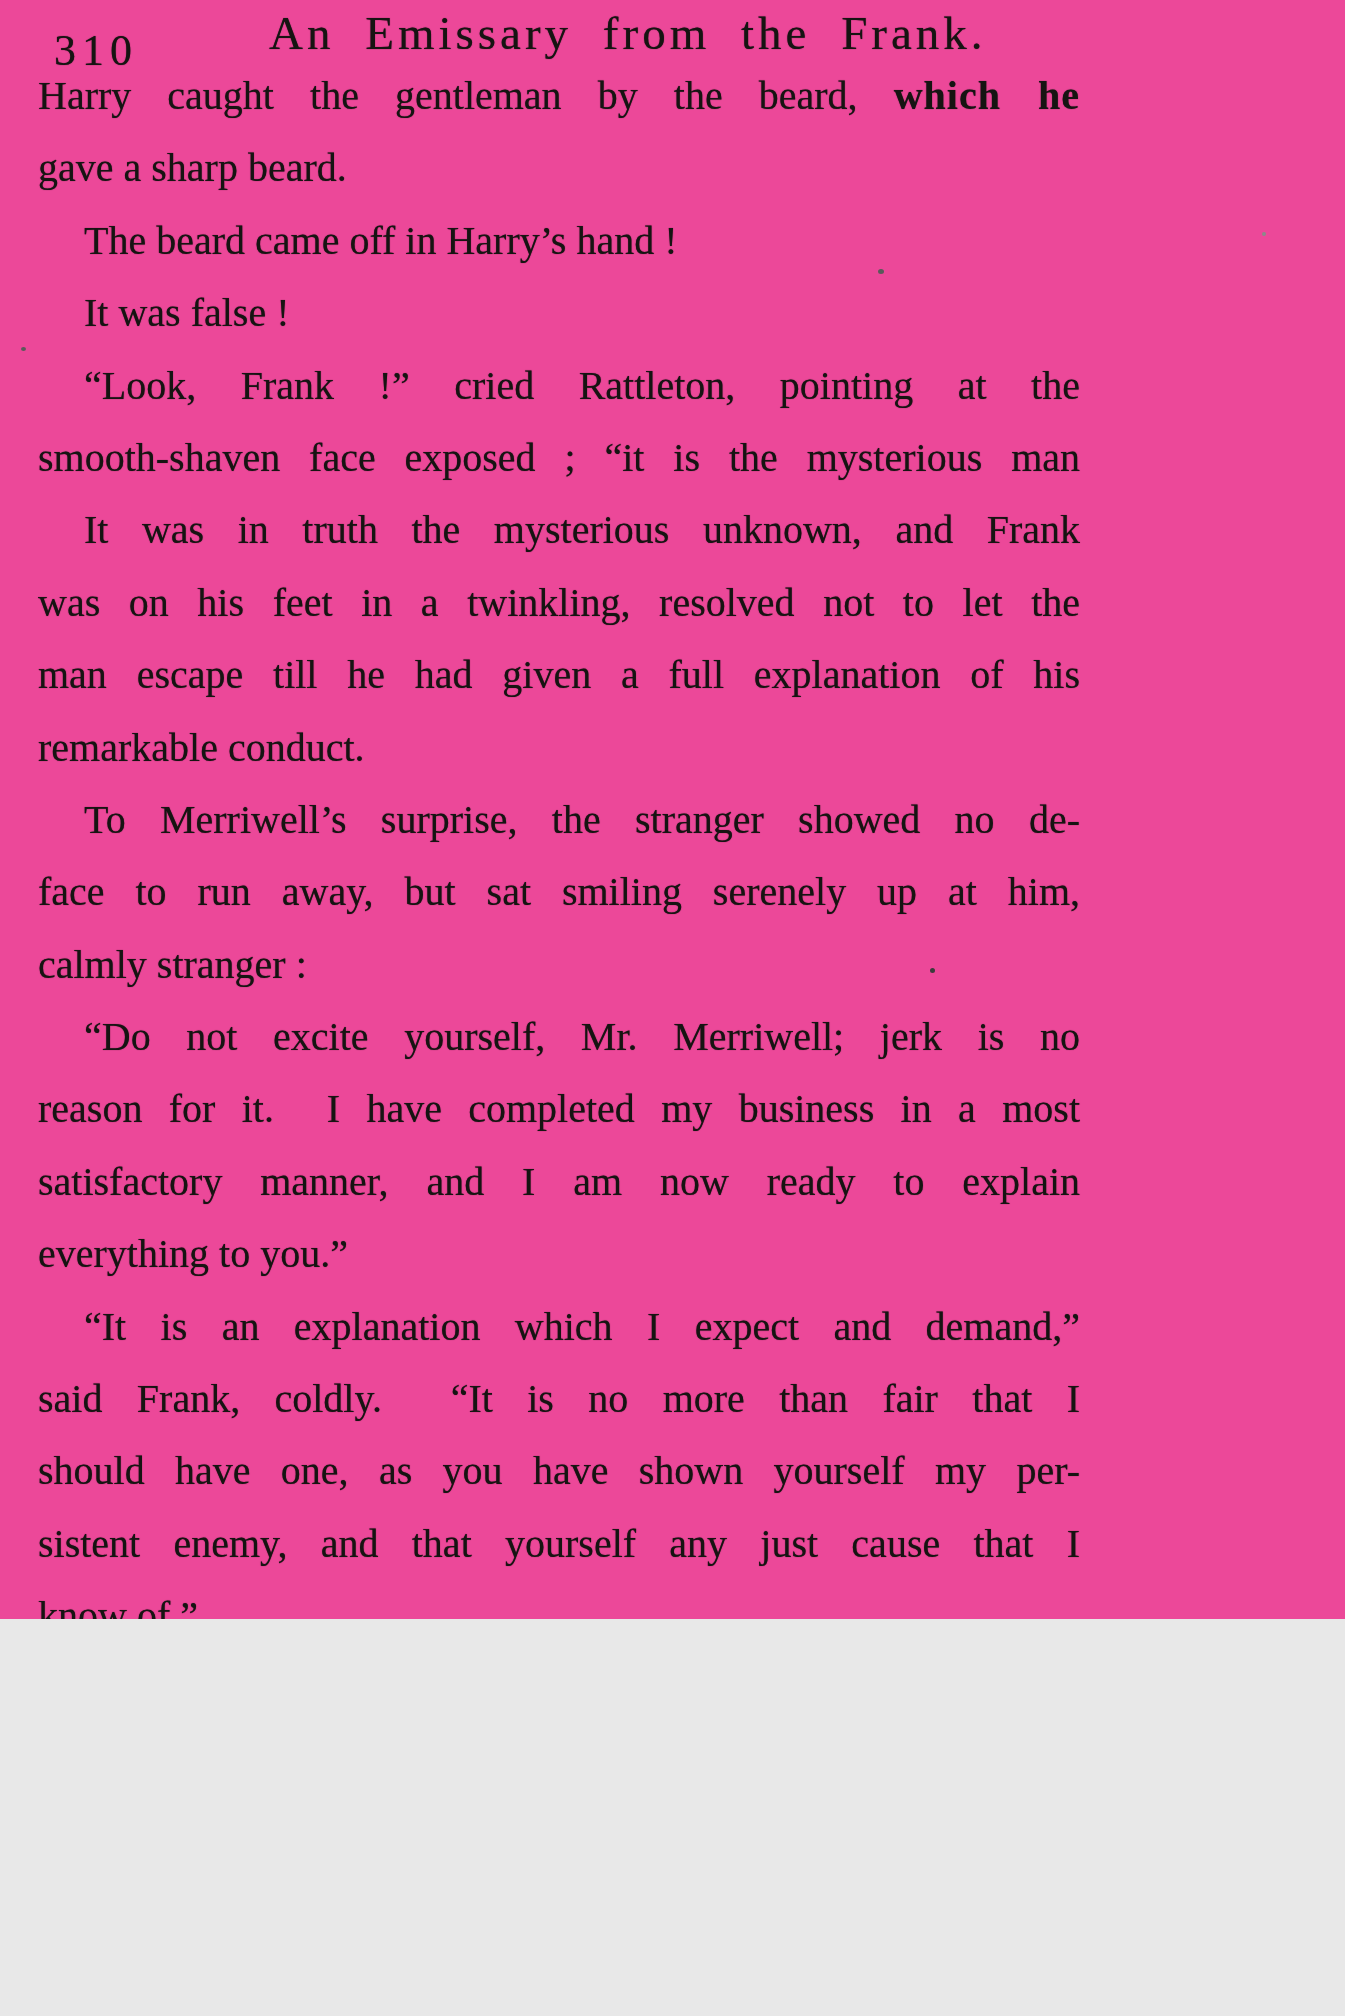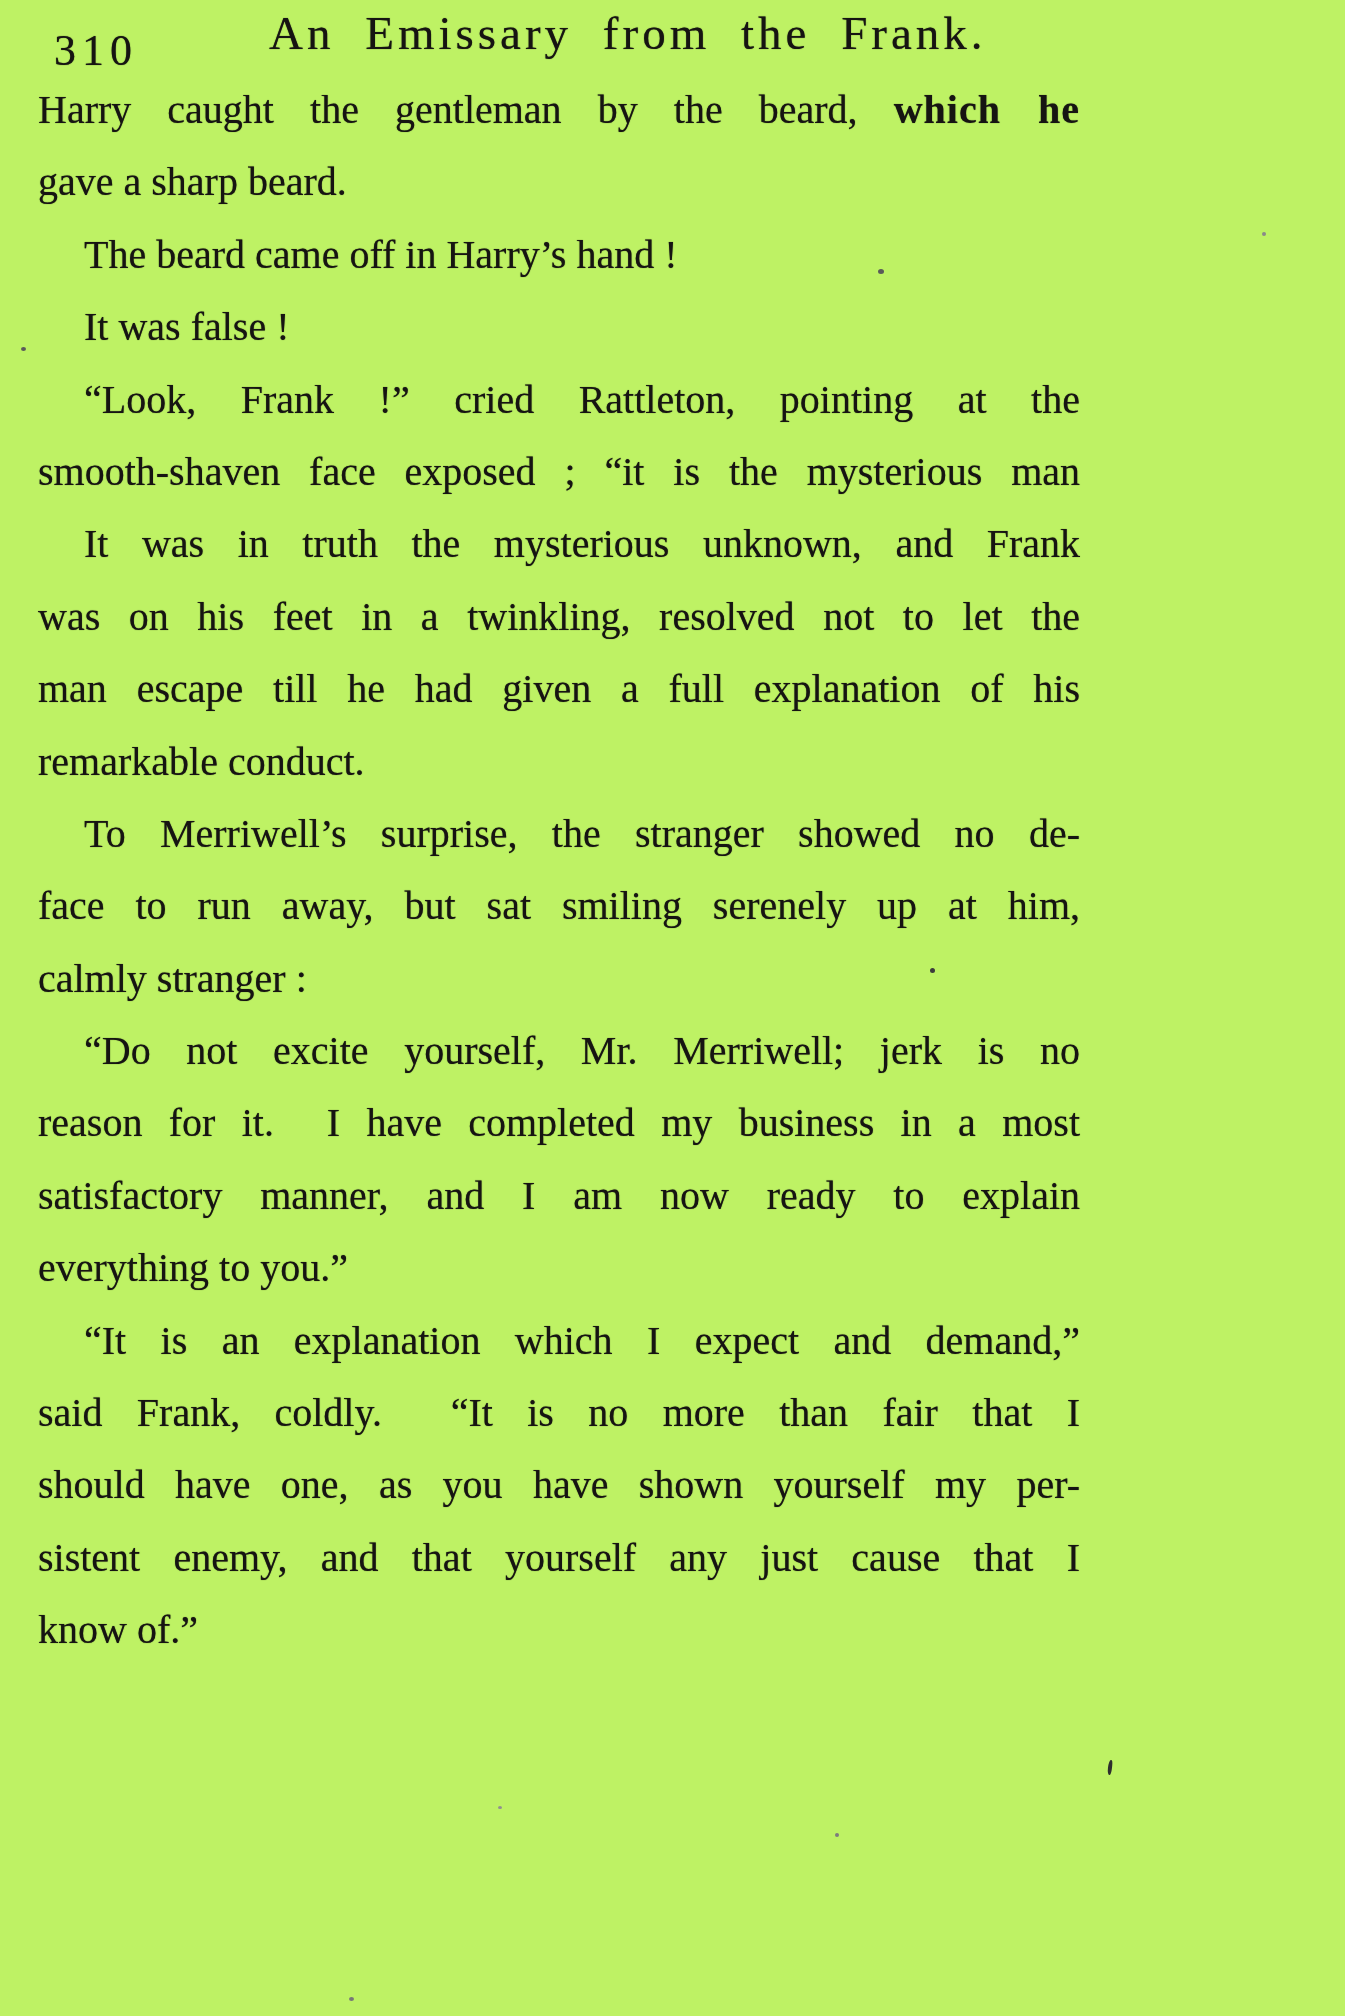--- a/index.html
+++ b/index.html
@@ -1,21 +1,21 @@
 <!DOCTYPE html>
 <html><head>
 <meta charset="utf-8">
 <style>
   * { margin: 0; padding: 0; box-sizing: border-box; }
   html, body { background: #e8e8e8; }
   .page {
     position: relative;
     width: 1345px;
-    height: 2016px;
-    background: #bef264;
+    height: 1619px;
+    background: #ec4899;
     overflow: hidden;
     font-family: "Liberation Serif", "DejaVu Serif", serif;
     color: #161412;
   }
   
   .header {
     position: absolute;
     top: 4px; left: 38px;
     width: 1042px;
     height: 60px;
@@ -33,21 +33,21 @@
     left: 231px; top: 0;
     font-size: 47px;
     line-height: 58px;
     letter-spacing: 4px;
     word-spacing: 15px;
     text-shadow: 0 0 1px rgba(10,10,10,.7);
   }
   
   .body {
     position: absolute;
-    top: 74px; left: 38px;
+    top: 60px; left: 38px;
     width: 1042px;
   }
   .ln {
     height: 72.4px;
     line-height: 72.4px;
     font-size: 40px;
     white-space: pre-wrap;
     text-align: left;
     text-shadow: 0 0 1px rgba(10,10,10,.65);
   }

